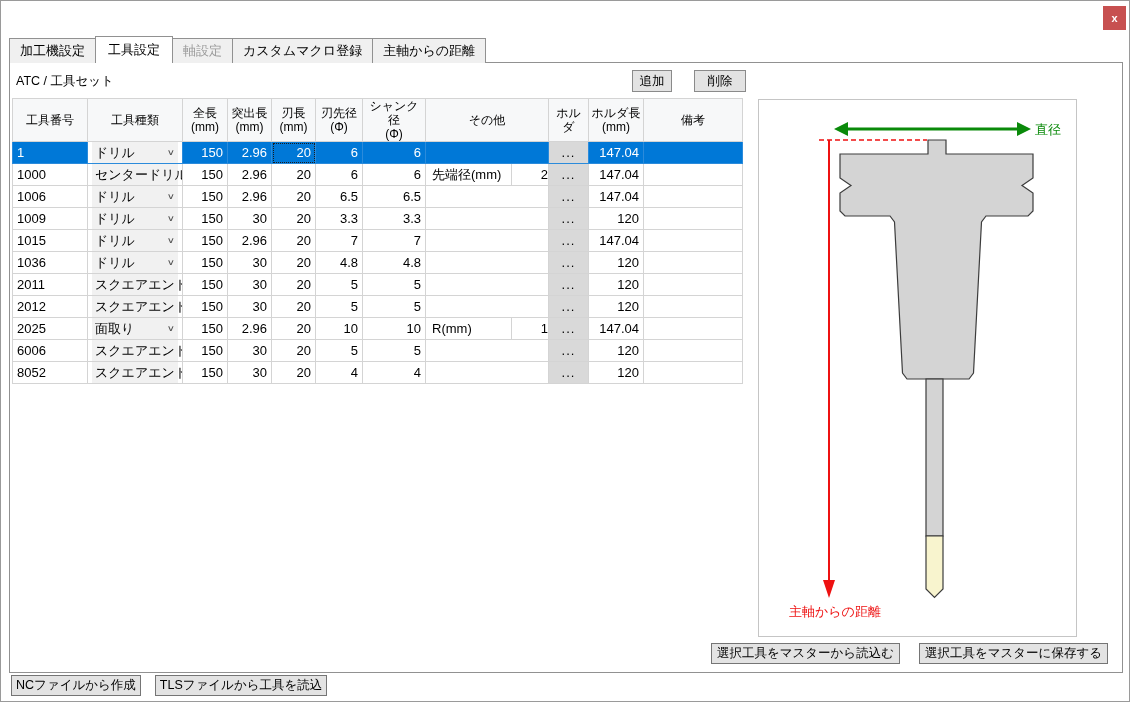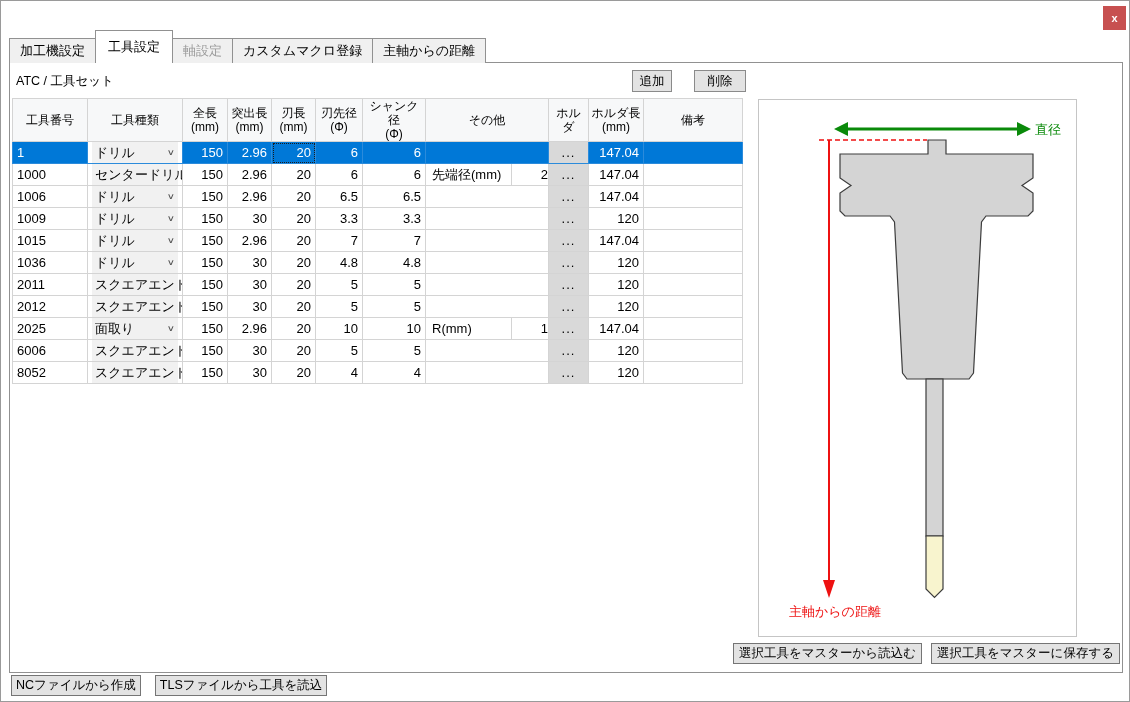--- a/index.html
+++ b/index.html
@@ -19,21 +19,21 @@
     display:flex; align-items:center; justify-content:center; cursor:pointer;
   }
   
   .tabstrip { position:absolute; top:35px; left:8px; display:flex; align-items:flex-end; height:27px; z-index:3; }
   .tab {
     height:21px; margin-top:5px; padding:12px 10px; font-size:13px;
     background:#f0f0f0; border:1px solid #919191; border-bottom:none;
     display:flex; align-items:center; margin-right:-1px; position:relative;
   }
   .tab.active {
-    height:27px; margin-top:0; background:#ffffff; z-index:4; padding:16px 12px;
+    height:27px; margin-top:0; background:#ffffff; z-index:4; padding:10px 12px;
   }
   .tab.active::after { content:""; position:absolute; left:0; right:0; bottom:-1px; height:2px; background:#fff; }
   .tab.disabled { color:#9a9a9a; }
   
   .tabpage {
     position:absolute; top:61px; left:8px; width:1114px; height:611px;
     border:1px solid #919191; background:#fff; z-index:1;
   }
   .section-label { position:absolute; left:6px; top:10px; font-size:12.5px; }
   .btn {
@@ -69,21 +69,21 @@
   tr.selected td { background:#0078d7; color:#fff; border-color:#2b8bdb; }
   tr.selected td.c-type { background:#fff; }
   tr.selected td.c-type .combo { background:#f1f1f1; color:#000; }
   tr.selected td.c-holder { background:#d9d9d9; color:#000; }
   td.focus-cell { outline:1px dotted #1b1b1b; outline-offset:-2px; }
   
   .panel {
     position:absolute; left:748px; top:36px; width:319px; height:538px;
     border:1px solid #c5c5c5; background:#fff;
   }
-  .master-btns { position:absolute; right:2px; top:580px; display:flex; gap:9px; }
+  .master-btns { position:absolute; right:14px; top:580px; display:flex; gap:19px; }
   .master-btns .btn { height:21px; padding:0 5px; font-size:12.5px; border-color:#757575; }
   
   .bottom-left { position:absolute; left:10px; bottom:5px; display:flex; gap:14px; }
   .bottom-left .btn { height:21px; padding:0 4px; font-size:12.5px; border-color:#757575;margin-top:48px; }
   .bottom-right { position:absolute; right:8px; bottom:4px; display:flex; gap:12px; }
   .bottom-right .btn { width:68px; height:22px; font-size:12.5px; border-color:#757575; }
 </style>
 </head>
 <body>
 

